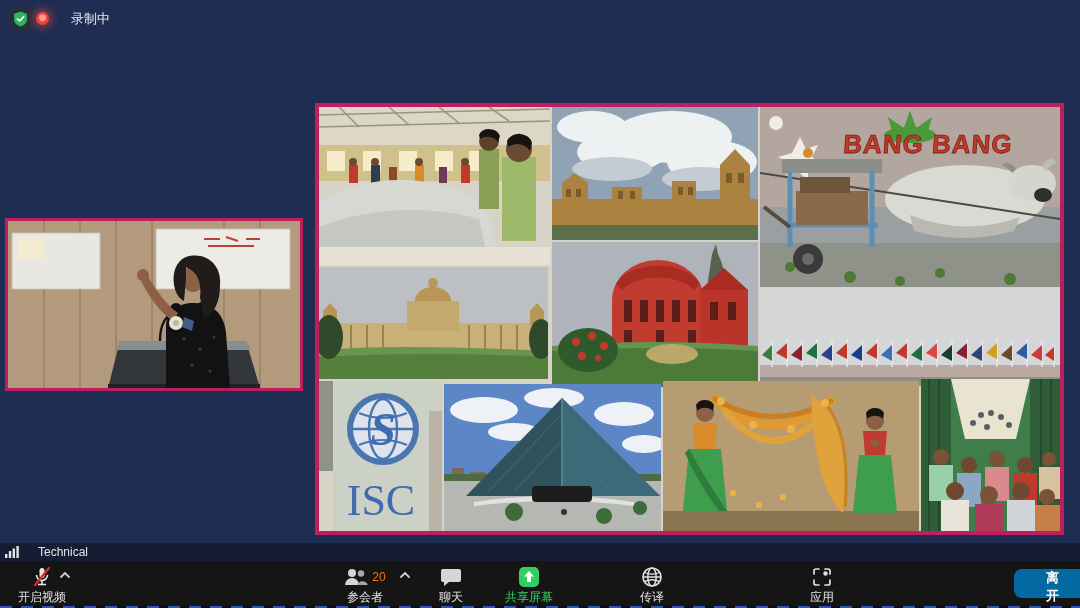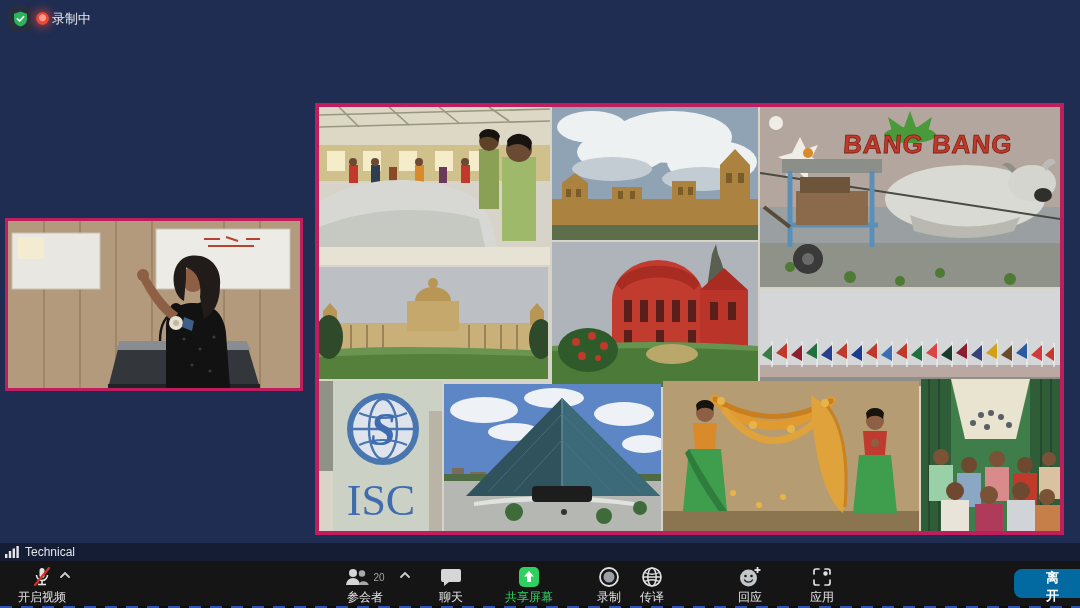--- a/index.html
+++ b/index.html
@@ -3,50 +3,50 @@
 <meta charset="utf-8">
 <style>
   * { margin:0; padding:0; box-sizing:border-box; }
   html,body { width:1080px; height:608px; overflow:hidden; background:#10182e; }
   body { font-family:"Liberation Sans", sans-serif; }
   #app { position:relative; width:1080px; height:608px; background:#1f2d52; overflow:hidden; }
 
   
   .shield-btn { position:absolute; left:8px; top:6px; width:25px; height:25px; border-radius:6px;
     background:#262e3f; display:flex; align-items:center; justify-content:center; }
-  .rec-wrap { position:absolute; left:36px; top:6px; height:25px; display:flex; align-items:center; gap:3px; }
+  .rec-wrap { position:absolute; left:36px; top:6px; height:25px; display:flex; align-items:center; gap:22px; }
   .rec-dot { width:13px; height:13px; border-radius:50%;
     background:radial-gradient(circle at 50% 45%, #ff9d8a 0 3px, #e8473a 4px);
     box-shadow:0 0 9px 3px rgba(232,71,58,.55); }
   .rec-label { color:#e9e9ee; font-size:13px; }
 
   
   .speaker-tile { position:absolute; left:5px; top:218px; width:298px; height:173px;
     border:3px solid #bf1e5e; background:#000; }
   .speaker-tile svg, .shared-tile svg { display:block; }
   .shared-tile { position:absolute; left:315px; top:103px; width:749px; height:432px;
     border:4px solid #bf1e5e; background:#d8d3c9; }
   .collage { position:relative; width:741px; height:424px; overflow:hidden; }
   .ctile { position:absolute; overflow:hidden; }
 
   
   .stage-strip { position:absolute; left:0; top:543px; width:1080px; height:18px; background:rgba(14,19,32,.62); }
-  .stage-name { position:absolute; left:3px; top:0; height:18px; display:flex; align-items:center; gap:6px;
+  .stage-name { position:absolute; left:3px; top:0; height:18px; display:flex; align-items:center; gap:19px;
     padding:0 6px 0 2px; color:#e3e5e9; font-size:12px; }
 
   
   .toolbar { position:absolute; left:0; top:561px; width:1080px; height:47px; background:#151515; }
   .toolbar .edge-dashes { position:absolute; left:0; bottom:0; width:1080px; height:2px;
     background:repeating-linear-gradient(90deg,#2e55b5 0 12px,#0c0c0c 12px 21px); }
   .tool-item { position:absolute; top:3px; width:84px; height:42px; display:flex; flex-direction:column;
     align-items:center; justify-content:space-between; padding:2px 0 3px; cursor:default; }
   .tool-item .ticon { height:22px; display:flex; align-items:center; justify-content:center; gap:4px; }
   .tool-item .tlabel { font-size:12px; color:#e2e2e2; line-height:12px; white-space:nowrap; }
   .tool-item.active .tlabel { color:#2fd566; }
-  .tcount { color:#a3a3a3; font-size:10px; }
+  .tcount { color:#f97316; font-size:12px; }
   .chev { position:absolute; top:9px; width:14px; height:10px; }
   .leave-btn { position:absolute; left:1014px; top:8px; height:29px; padding:0 32px; background:#0369a1;
     border:none; border-radius:8px; color:#fff; font-size:13px; font-weight:bold;
     font-family:"Liberation Sans", sans-serif; }
 </style>
 </head>
 <body>
 
 <div id="app">
 
@@ -554,55 +554,33 @@
 
     <div class="tool-item" style="left:409px">
       <span class="ticon">
         <svg width="22" height="20" viewBox="0 0 22 20">
           <path d="M3,2 h16 a2,2 0 0 1 2,2 v9 a2,2 0 0 1 -2,2 h-10 l-5,4 v-4 h-1 a2,2 0 0 1 -2,-2 v-9 a2,2 0 0 1 2,-2 Z" fill="#d6d6d6"></path>
         </svg>
       </span>
       <span class="tlabel">聊天</span>
     </div>
 
-    <div class="tool-item" style="left:567px">
-      <span class="ticon">
-        <svg width="22" height="22" viewBox="0 0 22 22">
-          <circle cx="11" cy="11" r="9" fill="none" stroke="#e0e0e0" stroke-width="1.8"></circle>
-          <circle cx="11" cy="11" r="5.5" fill="#9aa0a6"></circle>
-        </svg>
-      </span>
-      <span class="tlabel">录制</span>
-    </div>
 
     <div class="tool-item" style="left:610px">
       <span class="ticon">
         <svg width="22" height="22" viewBox="0 0 22 22">
           <circle cx="11" cy="11" r="9" fill="none" stroke="#e0e0e0" stroke-width="1.7"></circle>
           <ellipse cx="11" cy="11" rx="4.2" ry="9" fill="none" stroke="#e0e0e0" stroke-width="1.5"></ellipse>
           <line x1="2" y1="11" x2="20" y2="11" stroke="#e0e0e0" stroke-width="1.5"></line>
           <path d="M3.5,6.5 q7.5,3.5 15,0 M3.5,15.5 q7.5,-3.5 15,0" fill="none" stroke="#e0e0e0" stroke-width="1.3"></path>
         </svg>
       </span>
       <span class="tlabel">传译</span>
     </div>
 
-    <div class="tool-item" style="left:708px">
-      <span class="ticon">
-        <svg width="24" height="22" viewBox="0 0 24 22">
-          <circle cx="10.5" cy="12" r="8.5" fill="#c4c7ca"></circle>
-          <circle cx="7.5" cy="10" r="1.3" fill="#1a1a1a"></circle>
-          <circle cx="13.5" cy="10" r="1.3" fill="#1a1a1a"></circle>
-          <path d="M6.5,14 a4.5,4 0 0 0 8,0" fill="none" stroke="#1a1a1a" stroke-width="1.4" stroke-linecap="round"></path>
-          <line x1="19.5" y1="1" x2="19.5" y2="7" stroke="#e8e8e8" stroke-width="1.8"></line>
-          <line x1="16.5" y1="4" x2="22.5" y2="4" stroke="#e8e8e8" stroke-width="1.8"></line>
-        </svg>
-      </span>
-      <span class="tlabel">回应</span>
-    </div>
 
     <div class="tool-item" style="left:780px">
       <span class="ticon">
         <svg width="22" height="22" viewBox="0 0 22 22">
           <path d="M3,8 v-3 a2,2 0 0 1 2,-2 h3 M14,3 h3 a2,2 0 0 1 2,2 v3 M19,14 v3 a2,2 0 0 1 -2,2 h-3 M8,19 h-3 a2,2 0 0 1 -2,-2 v-3" fill="none" stroke="#e0e0e0" stroke-width="1.7" stroke-linecap="round"></path>
           <circle cx="14.5" cy="7.5" r="2.2" fill="#e0e0e0"></circle>
         </svg>
       </span>
       <span class="tlabel">应用</span>
     </div>

